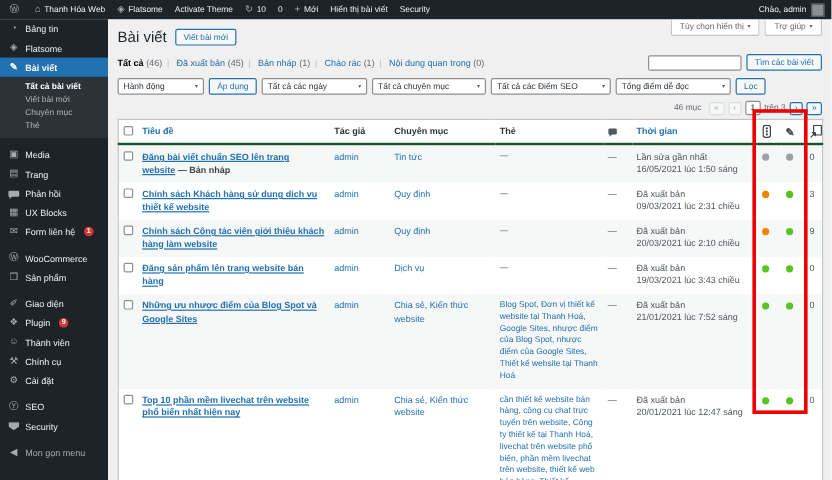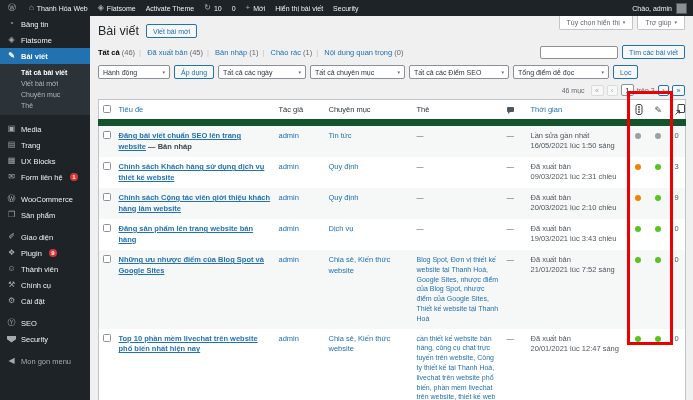--- a/index.html
+++ b/index.html
@@ -52,21 +52,21 @@
   .searchbox{display:flex;align-items:center;gap:4px;}
   .search-input{width:78px;height:13px;border:1px solid #8c8f94;border-radius:2px;background:#fff;font-size:7px;padding:0 3px;font-family:inherit;}
   .toolbar2{display:flex;align-items:center;gap:4px;margin-top:6px;}
   .select{background:#fff;border:1px solid #8c8f94;border-radius:2px;height:14px;font-size:7px;color:#2c3338;padding:0 4px;display:inline-flex;align-items:center;justify-content:space-between;gap:6px;cursor:pointer;}
   .pagination{display:flex;justify-content:flex-end;align-items:center;gap:3px;margin-top:5px;font-size:7px;color:#646970;}
   .pg-dis{border:1px solid #dcdcde;background:#f6f7f7;color:#a7aaad;padding:1px 3.5px;border-radius:2px;}
   .pg-btn{border:1px solid #2271b1;background:#f6f7f7;color:#2271b1;padding:1px 3.5px;border-radius:2px;cursor:pointer;}
   .page-input{width:13px;height:12px;border:1px solid #8c8f94;border-radius:2px;text-align:center;font-size:7px;font-family:inherit;}
   
   .posts-table{width:587px;table-layout:fixed;border-collapse:collapse;background:#fff;border:1px solid #c3c4c7;margin-top:3px;font-size:7.5px;}
-  .posts-table th{text-align:left;font-weight:400;color:#2c3338;padding:4px;border-bottom:7px solid #14532d;vertical-align:middle;}
+  .posts-table th{text-align:left;font-weight:700;color:#2c3338;padding:4px;border-bottom:2px solid #14532d;vertical-align:middle;}
   .posts-table th.sortable{color:#2271b1;cursor:pointer;}
   .posts-table td{vertical-align:top;padding:5px 4px;color:#50575e;line-height:1.4;}
   .posts-table tbody tr:nth-child(odd){background:#f6f7f7;}
   .checkbox{display:inline-block;width:8px;height:8px;border:1px solid #8c8f94;border-radius:1.5px;background:#fff;cursor:pointer;}
   .row-title{color:#2271b1;font-weight:bold;cursor:pointer;text-decoration:underline;}
   .title-suffix{color:#3c434a;font-weight:bold;}
   .link{color:#2271b1;cursor:pointer;margin-top:12px;}
   .link-true{color:#2271b1;cursor:pointer;}
   .tags-cell{font-size:7px;line-height:1.35;}
   .dot{display:inline-block;width:6px;height:6px;border-radius:50%;margin-top:2px;}
@@ -172,20 +172,25 @@
         <span data-name="sidebar-item-label">Media</span>
 
       </div>
 
       <div class="menu-item" data-name="sidebar-item-pages">
         <span class="mi-icon" data-name="sidebar-item-icon">▤</span>
         <span data-name="sidebar-item-label">Trang</span>
 
       </div>
 
+      <div class="menu-item" data-name="sidebar-item-comments">
+        <span class="mi-icon icon-bubble" data-name="sidebar-item-icon"></span>
+        <span data-name="sidebar-item-label">Phản hồi</span>
+
+      </div>
 
       <div class="menu-item" data-name="sidebar-item-ux-blocks">
         <span class="mi-icon" data-name="sidebar-item-icon">▦</span>
         <span data-name="sidebar-item-label">UX Blocks</span>
 
       </div>
 
       <div class="menu-item" data-name="sidebar-item-contact-form">
         <span class="mi-icon" data-name="sidebar-item-icon">✉</span>
         <span data-name="sidebar-item-label">Form liên hệ</span>

